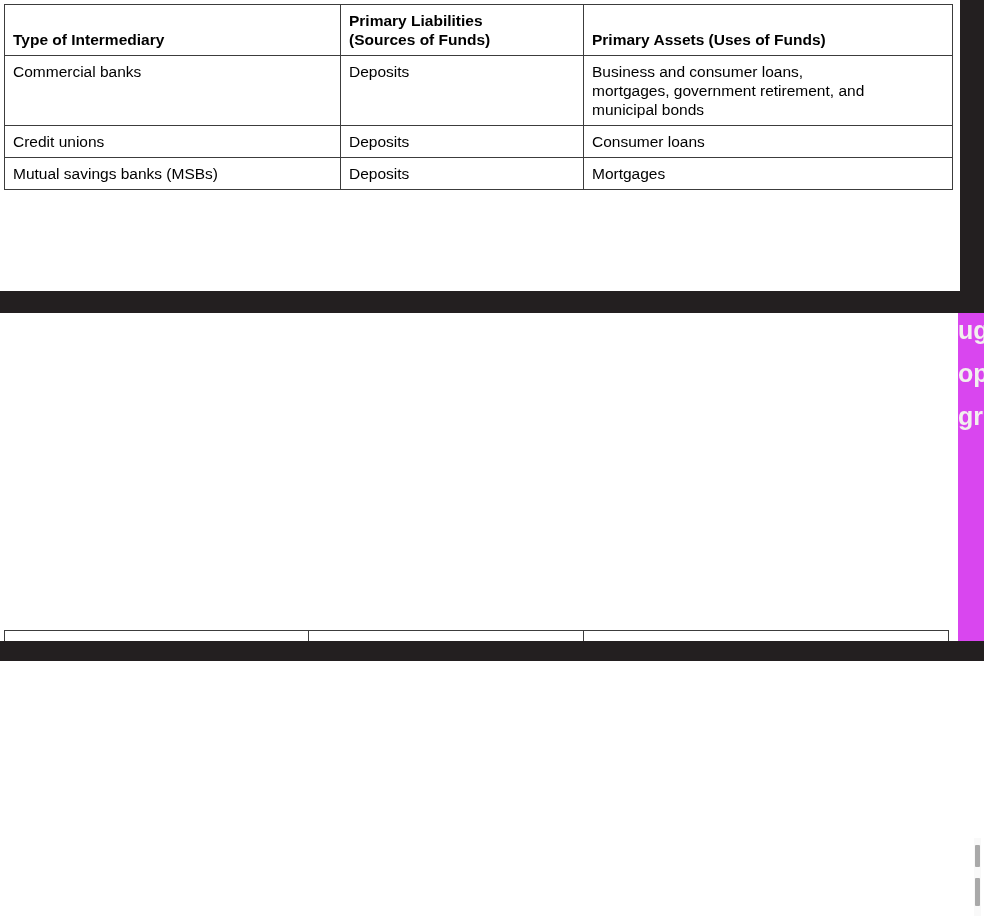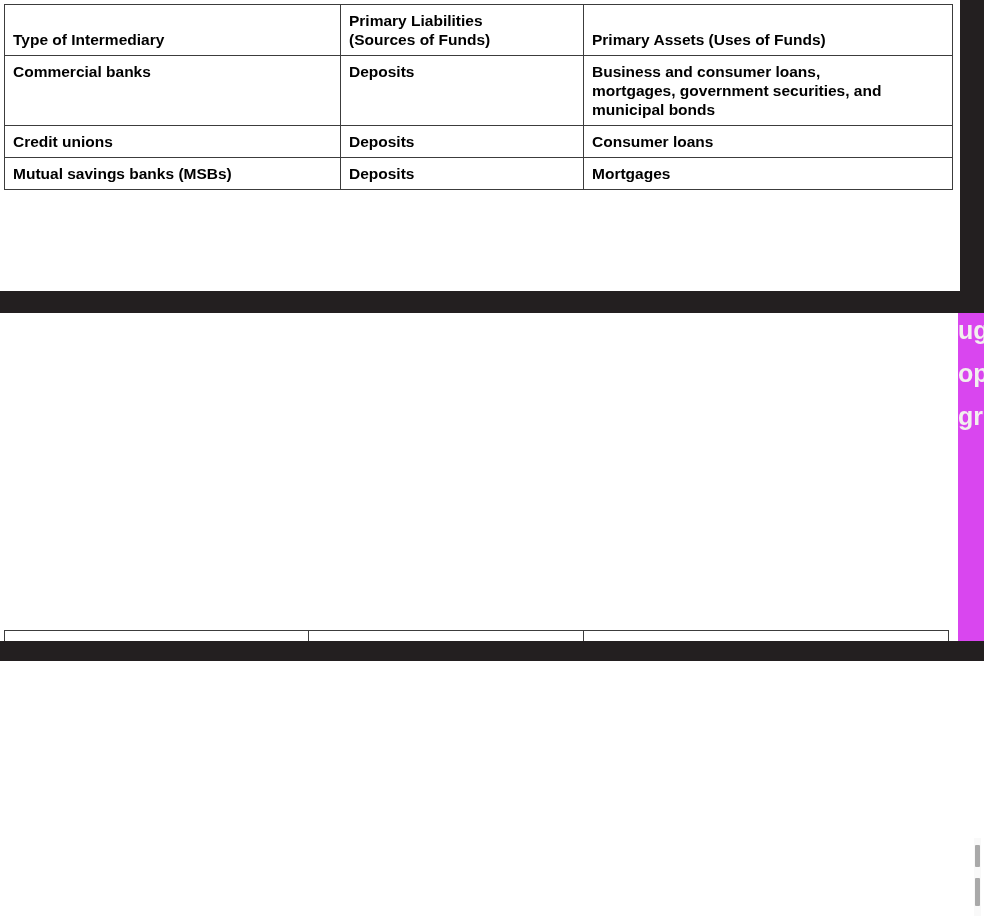--- a/index.html
+++ b/index.html
@@ -109,21 +109,20 @@
     table-layout: fixed;
     background: #ffffff;
   }
   table.tbl td {
     border: 1px solid #3c3c3c;
     vertical-align: top;
     padding: 6px 7px 6px 8px;
     color: #000000;
     font-size: 15.5px;
     line-height: 19px;
-    font-weight: bold;
   }
   table.tbl td.hd,
   table.tbl td.grp {
     font-weight: bold;
     margin-top: 43px;
   }
   
   table.tbl td.hd {
     vertical-align: bottom;
   }
@@ -159,21 +158,21 @@
       <tr>
         <td class="hd nowrap-pre">Type of Intermediary</td>
         <td class="hd nowrap-pre">Primary Liabilities
 (Sources of Funds)</td>
         <td class="hd nowrap-pre">Primary Assets (Uses of Funds)</td>
       </tr>
       <tr>
         <td class="nowrap-pre">Commercial banks</td>
         <td class="nowrap-pre">Deposits</td>
         <td class="nowrap-pre">Business and consumer loans,
-mortgages, government securities, and
+mortgages, government retirement, and
 municipal bonds</td>
       </tr>
       <tr>
         <td class="nowrap-pre">Credit unions</td>
         <td class="nowrap-pre">Deposits</td>
         <td class="nowrap-pre">Consumer loans</td>
       </tr>
       <tr>
         <td class="nowrap-pre">Mutual savings banks (MSBs)</td>
         <td class="nowrap-pre">Deposits</td>

